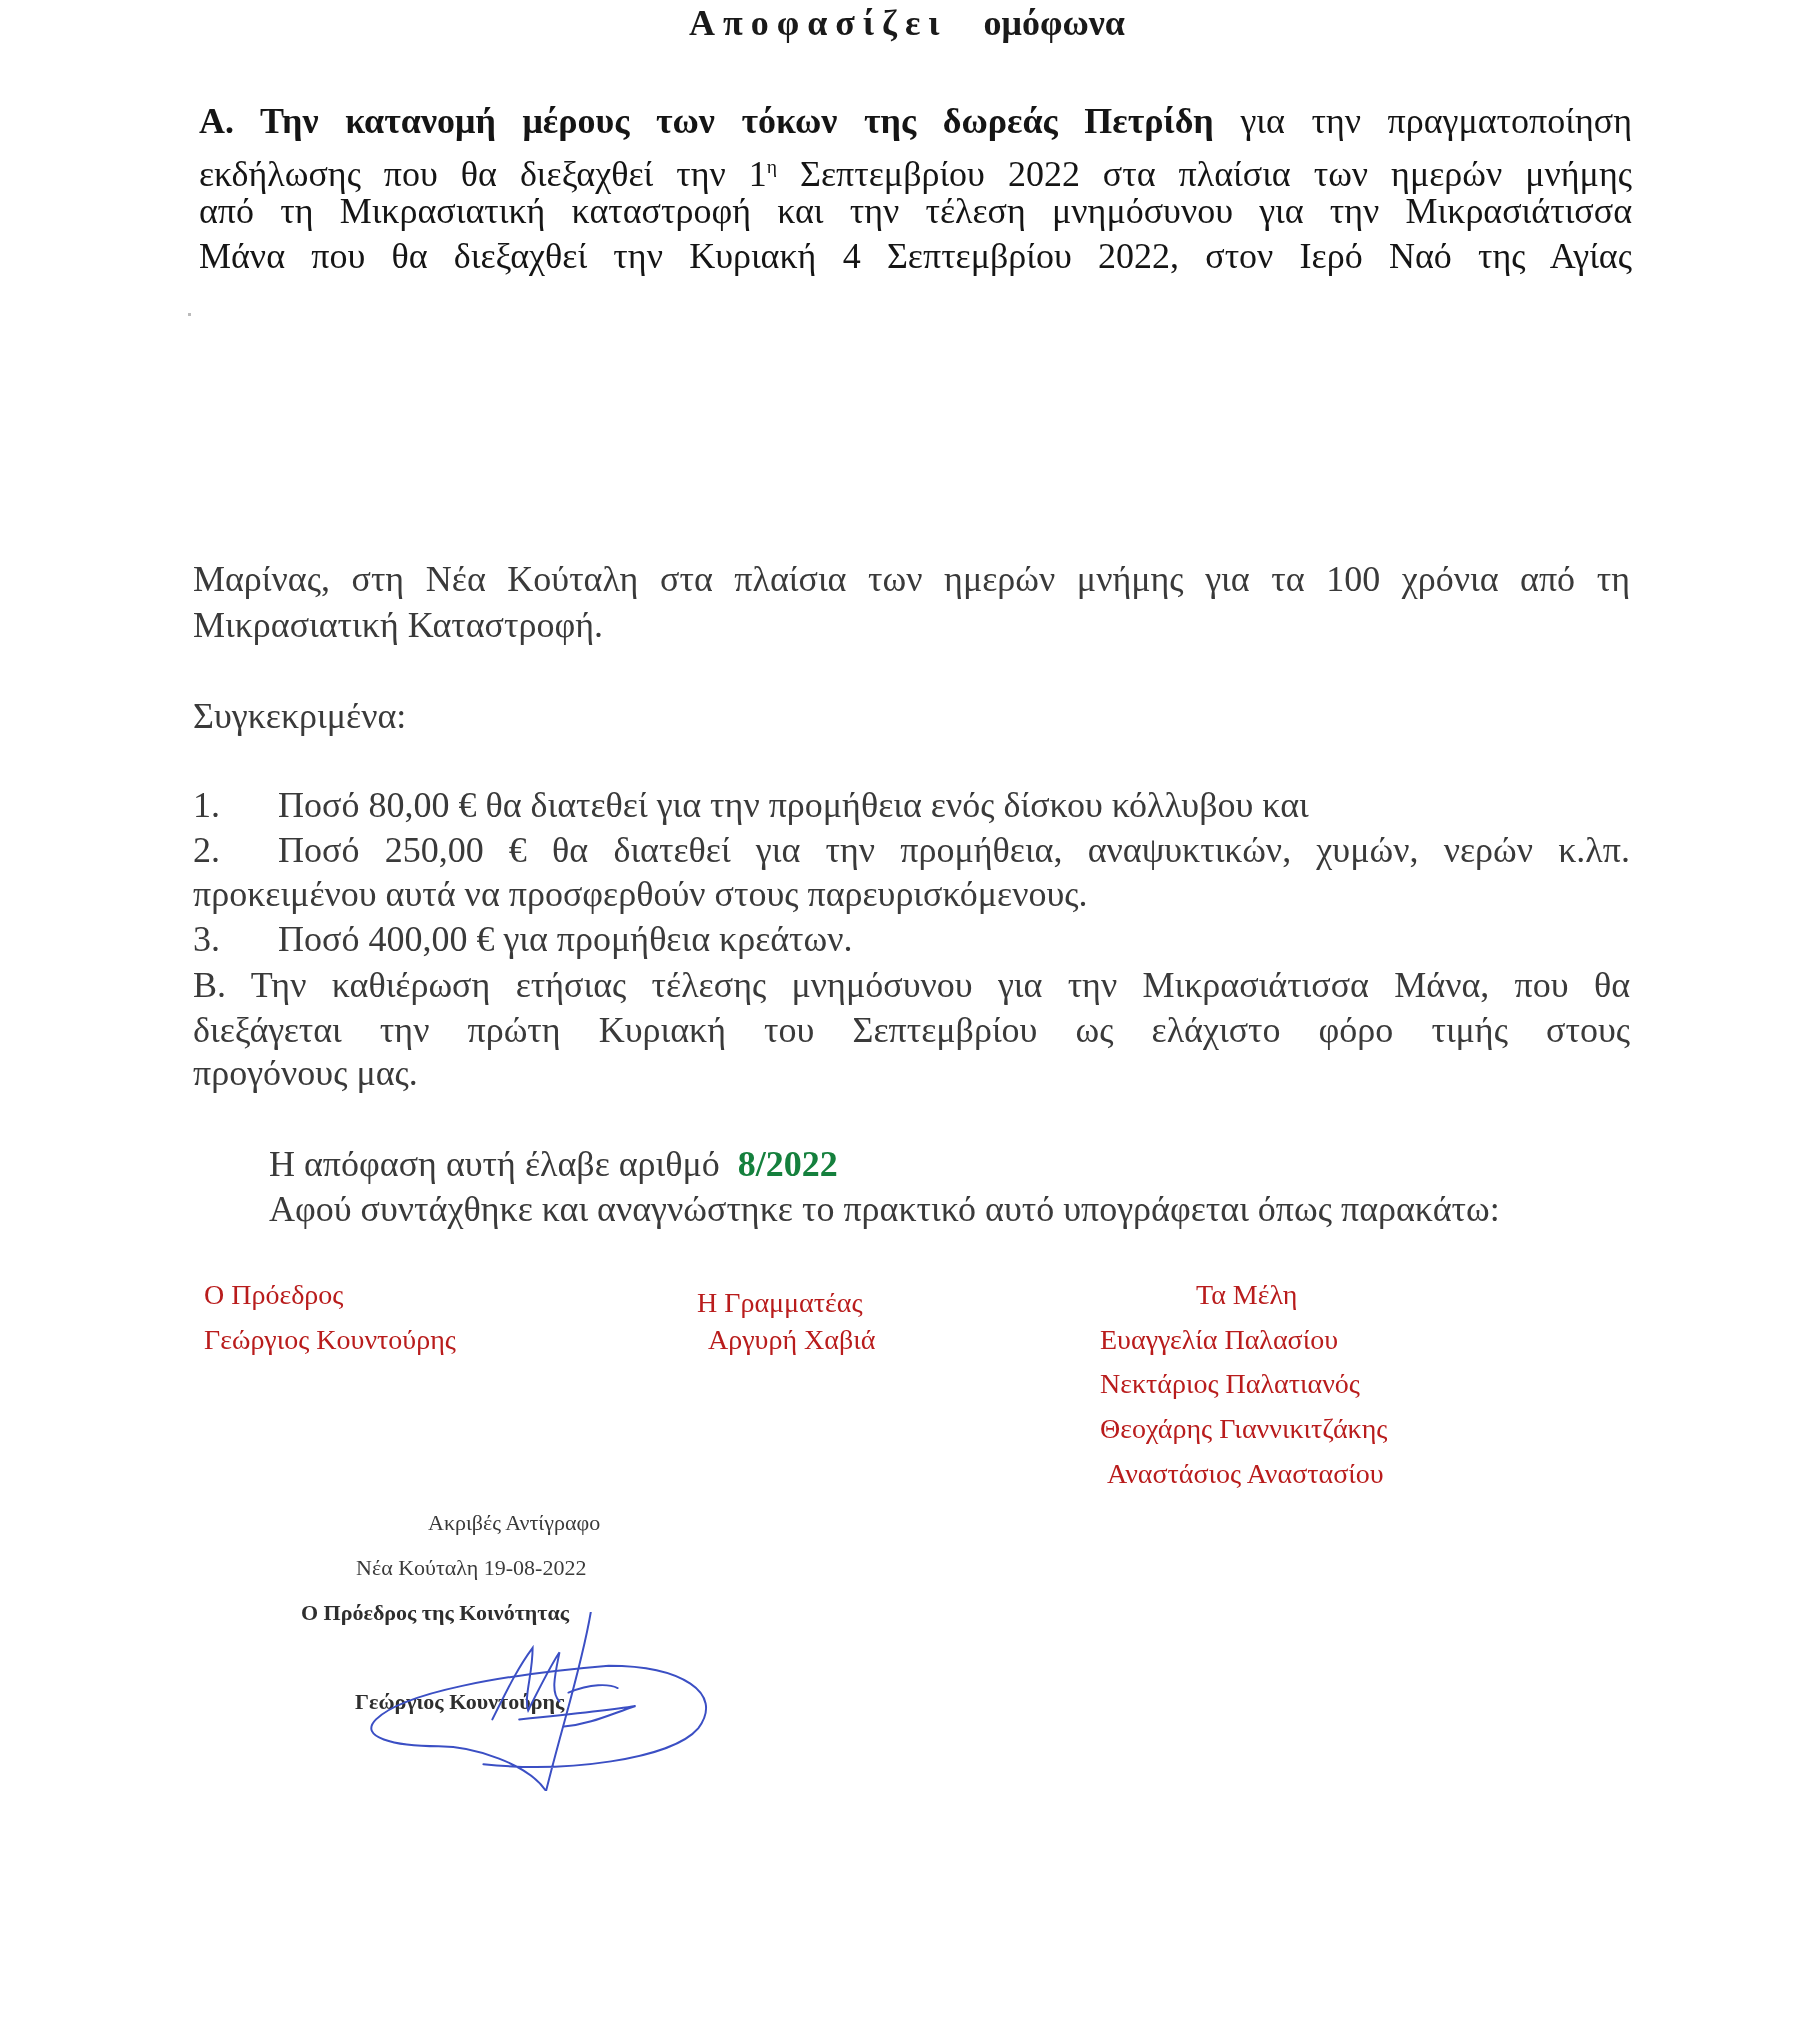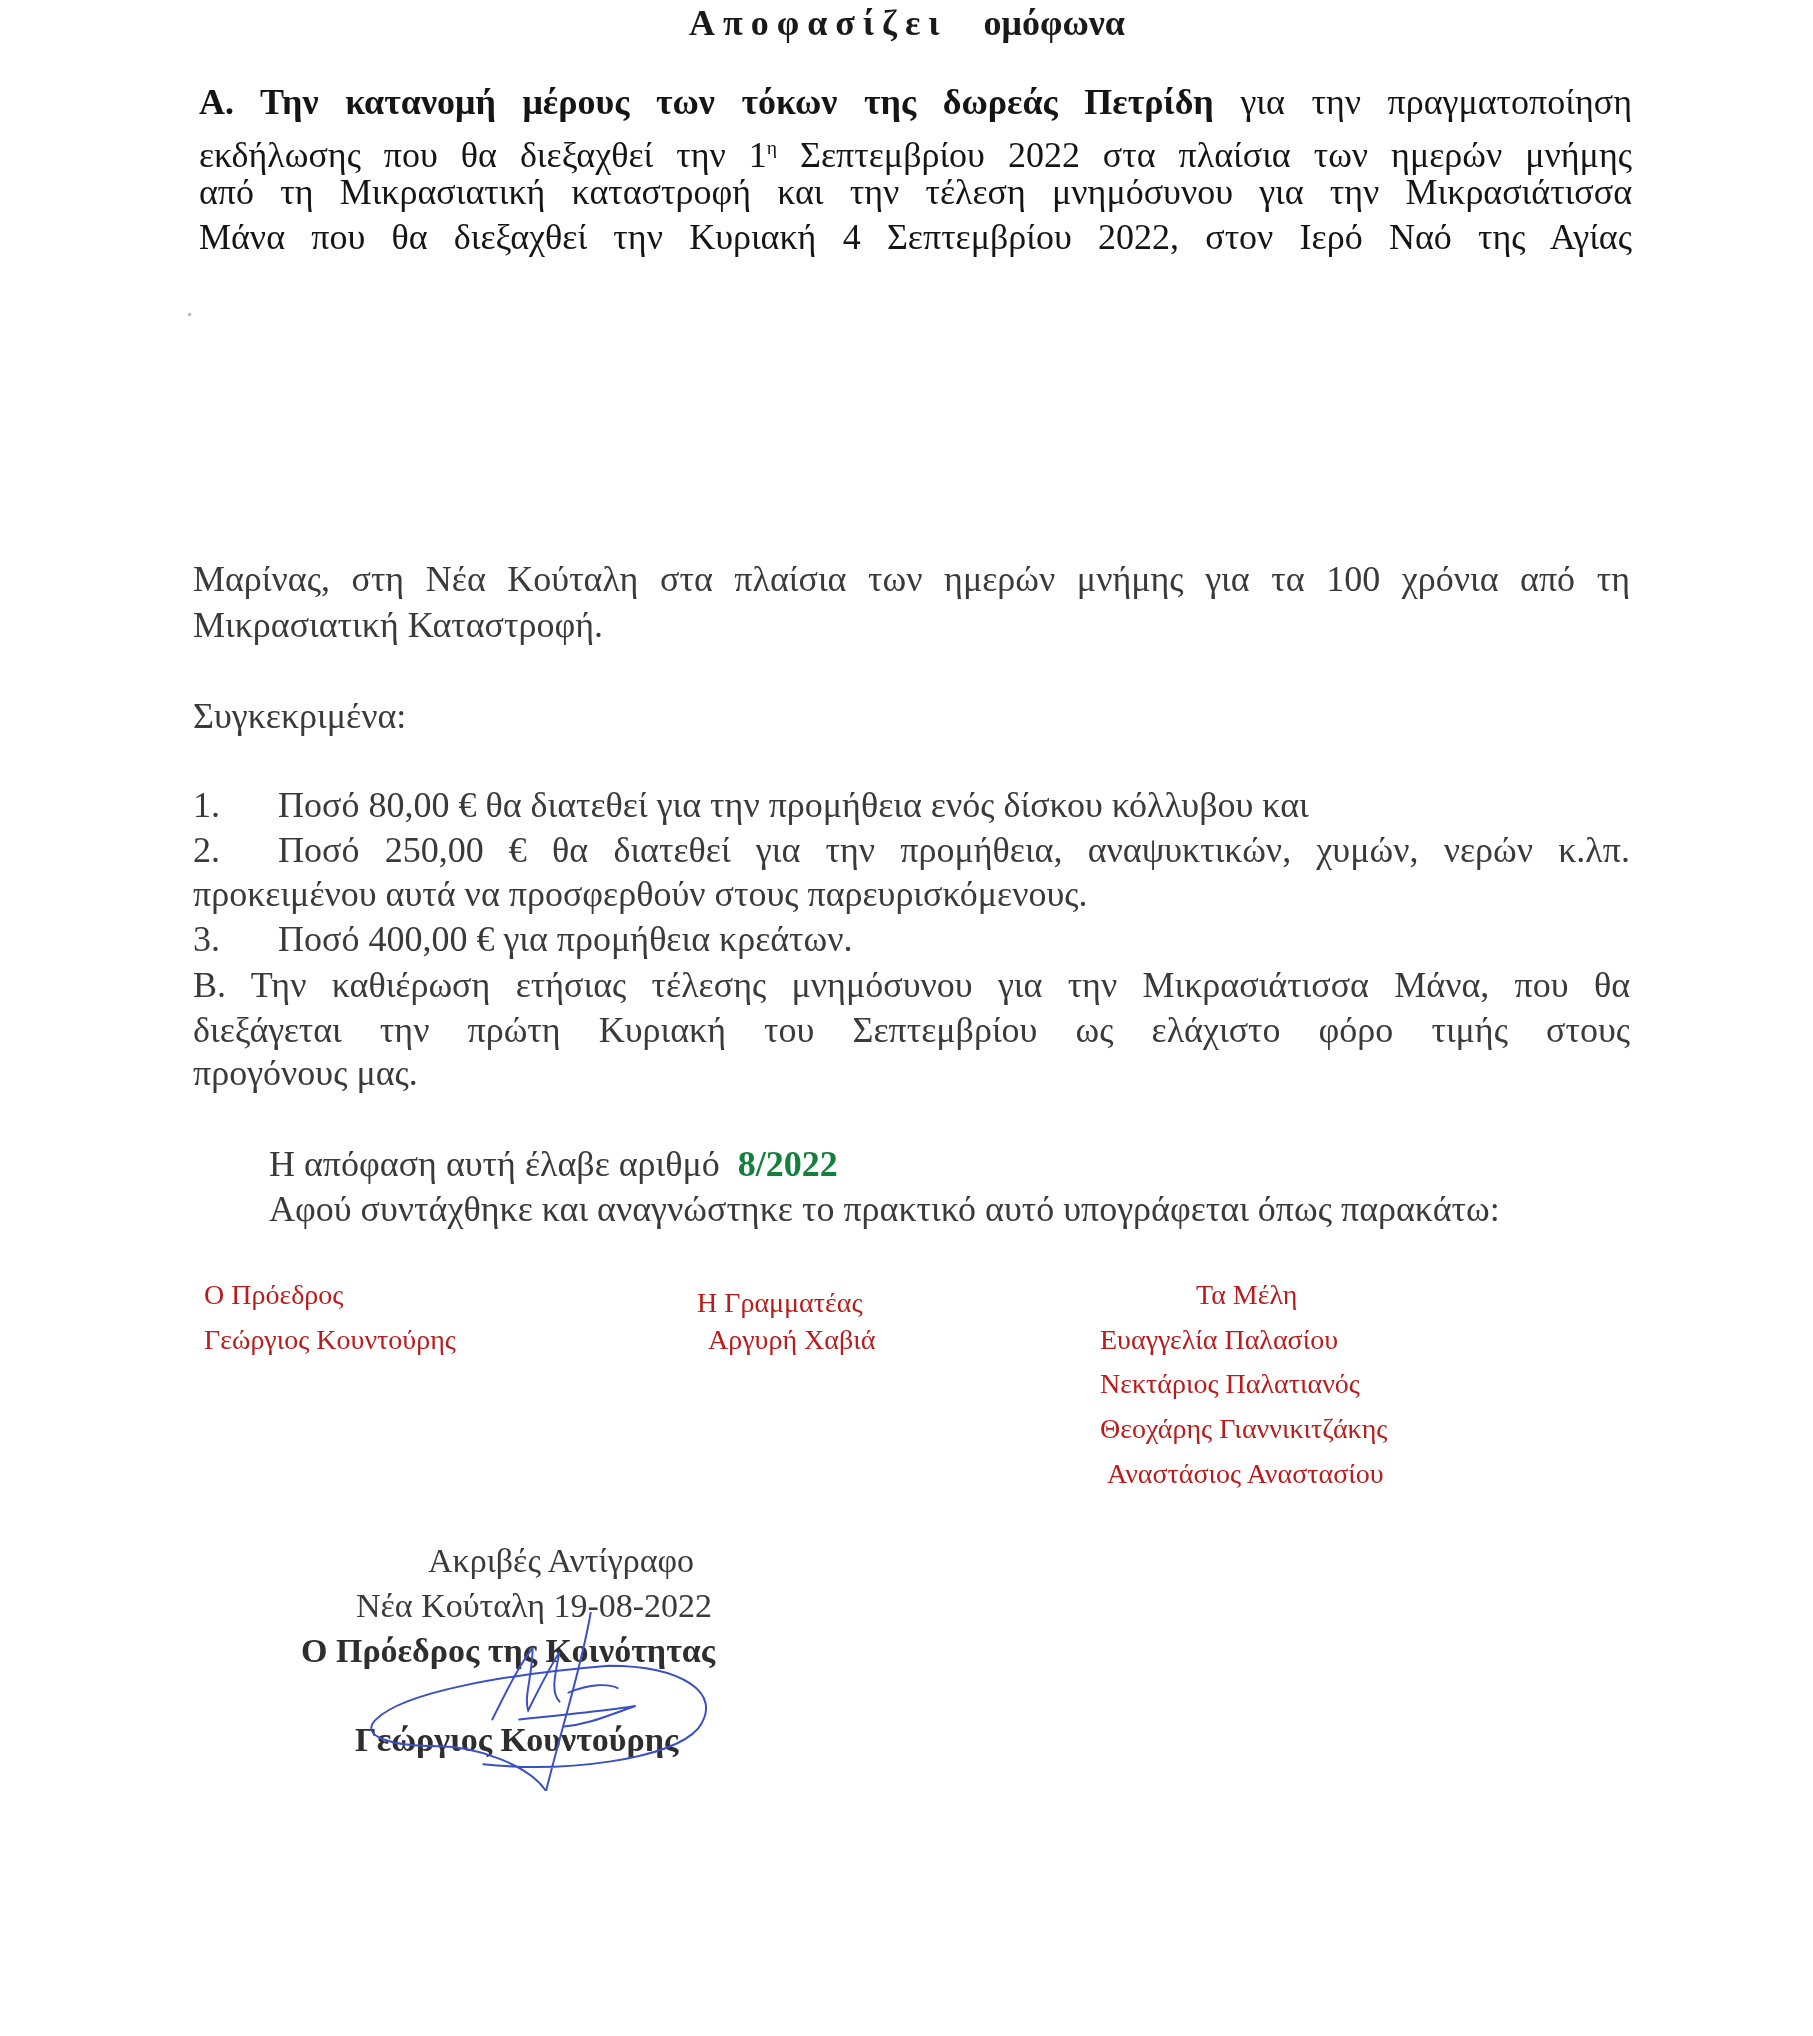--- a/index.html
+++ b/index.html
@@ -9,36 +9,36 @@
   .title { left: 0; width: 1814px; top: 1.8px; text-align: center; font-size: 36px; font-weight: bold; color: #1a1a1a; }
   .title .spaced { letter-spacing: 8px; }
   .justify-block { position: absolute; left: 199px; width: 1433px; font-size: 36px; line-height: 45px; text-align: justify; color: #151515; }
   .justify-block .line { display: block; text-align: justify; text-align-last: justify; white-space: nowrap; height: 45px; }
   .bold { font-weight: bold; }
   .para2 { color: #3a3a3a; }
   .left-line { position: absolute; left: 193px; font-size: 36px; color: #3a3a3a; white-space: nowrap; }
   .num { display: inline-block; width: 85px; }
   .indent-line { position: absolute; left: 269px; font-size: 36px; color: #3a3a3a; white-space: nowrap; }
   .sig { position: absolute; font-size: 28px; color: #b91c1c; white-space: nowrap; }
-  .cert { position: absolute; font-size: 34px; color: #3a3a3a; white-space: nowrap; margin-top: 32px; }
+  .cert { position: absolute; font-size: 22px; color: #3a3a3a; white-space: nowrap; }
   .cert.bold { color: #2e2e2e; }
   .scan-dot { position: absolute; left: 188px; top: 313px; width: 2.7px; height: 2.7px; background: #bbb; }
   sup { font-size: 19.7px; }
   .signature { position: absolute; left: 340px; top: 1612px; width: 430px; height: 179px; }
 </style>
 </head>
 <body>
 
 <div class="abs title">
   <span class="spaced">Αποφασίζει</span>
   &nbsp;&nbsp;
   <span>ομόφωνα</span>
 </div>
 
-<div class="justify-block" style="top:80px;">
+<div class="justify-block" style="top:99px;">
   <span class="line"><span class="bold">Α. Την κατανομή  μέρους των τόκων της δωρεάς Πετρίδη</span><span> για την πραγματοποίηση</span></span>
   <span class="line"><span>εκδήλωσης που θα διεξαχθεί την 1</span><sup>η</sup><span> Σεπτεμβρίου 2022 στα πλαίσια των ημερών μνήμης</span></span>
   <span class="line">από τη Μικρασιατική καταστροφή και την τέλεση μνημόσυνου για την Μικρασιάτισσα</span>
   <span class="line">Μάνα που θα διεξαχθεί την Κυριακή 4 Σεπτεμβρίου 2022, στον Ιερό Ναό της Αγίας</span>
 </div>
 
 <div class="scan-dot"></div>
 
 <div class="justify-block para2" style="top:557px; left:193px; width:1437px;">
   <span class="line">Μαρίνας, στη Νέα Κούταλη στα πλαίσια των ημερών μνήμης για τα 100 χρόνια από τη</span>

